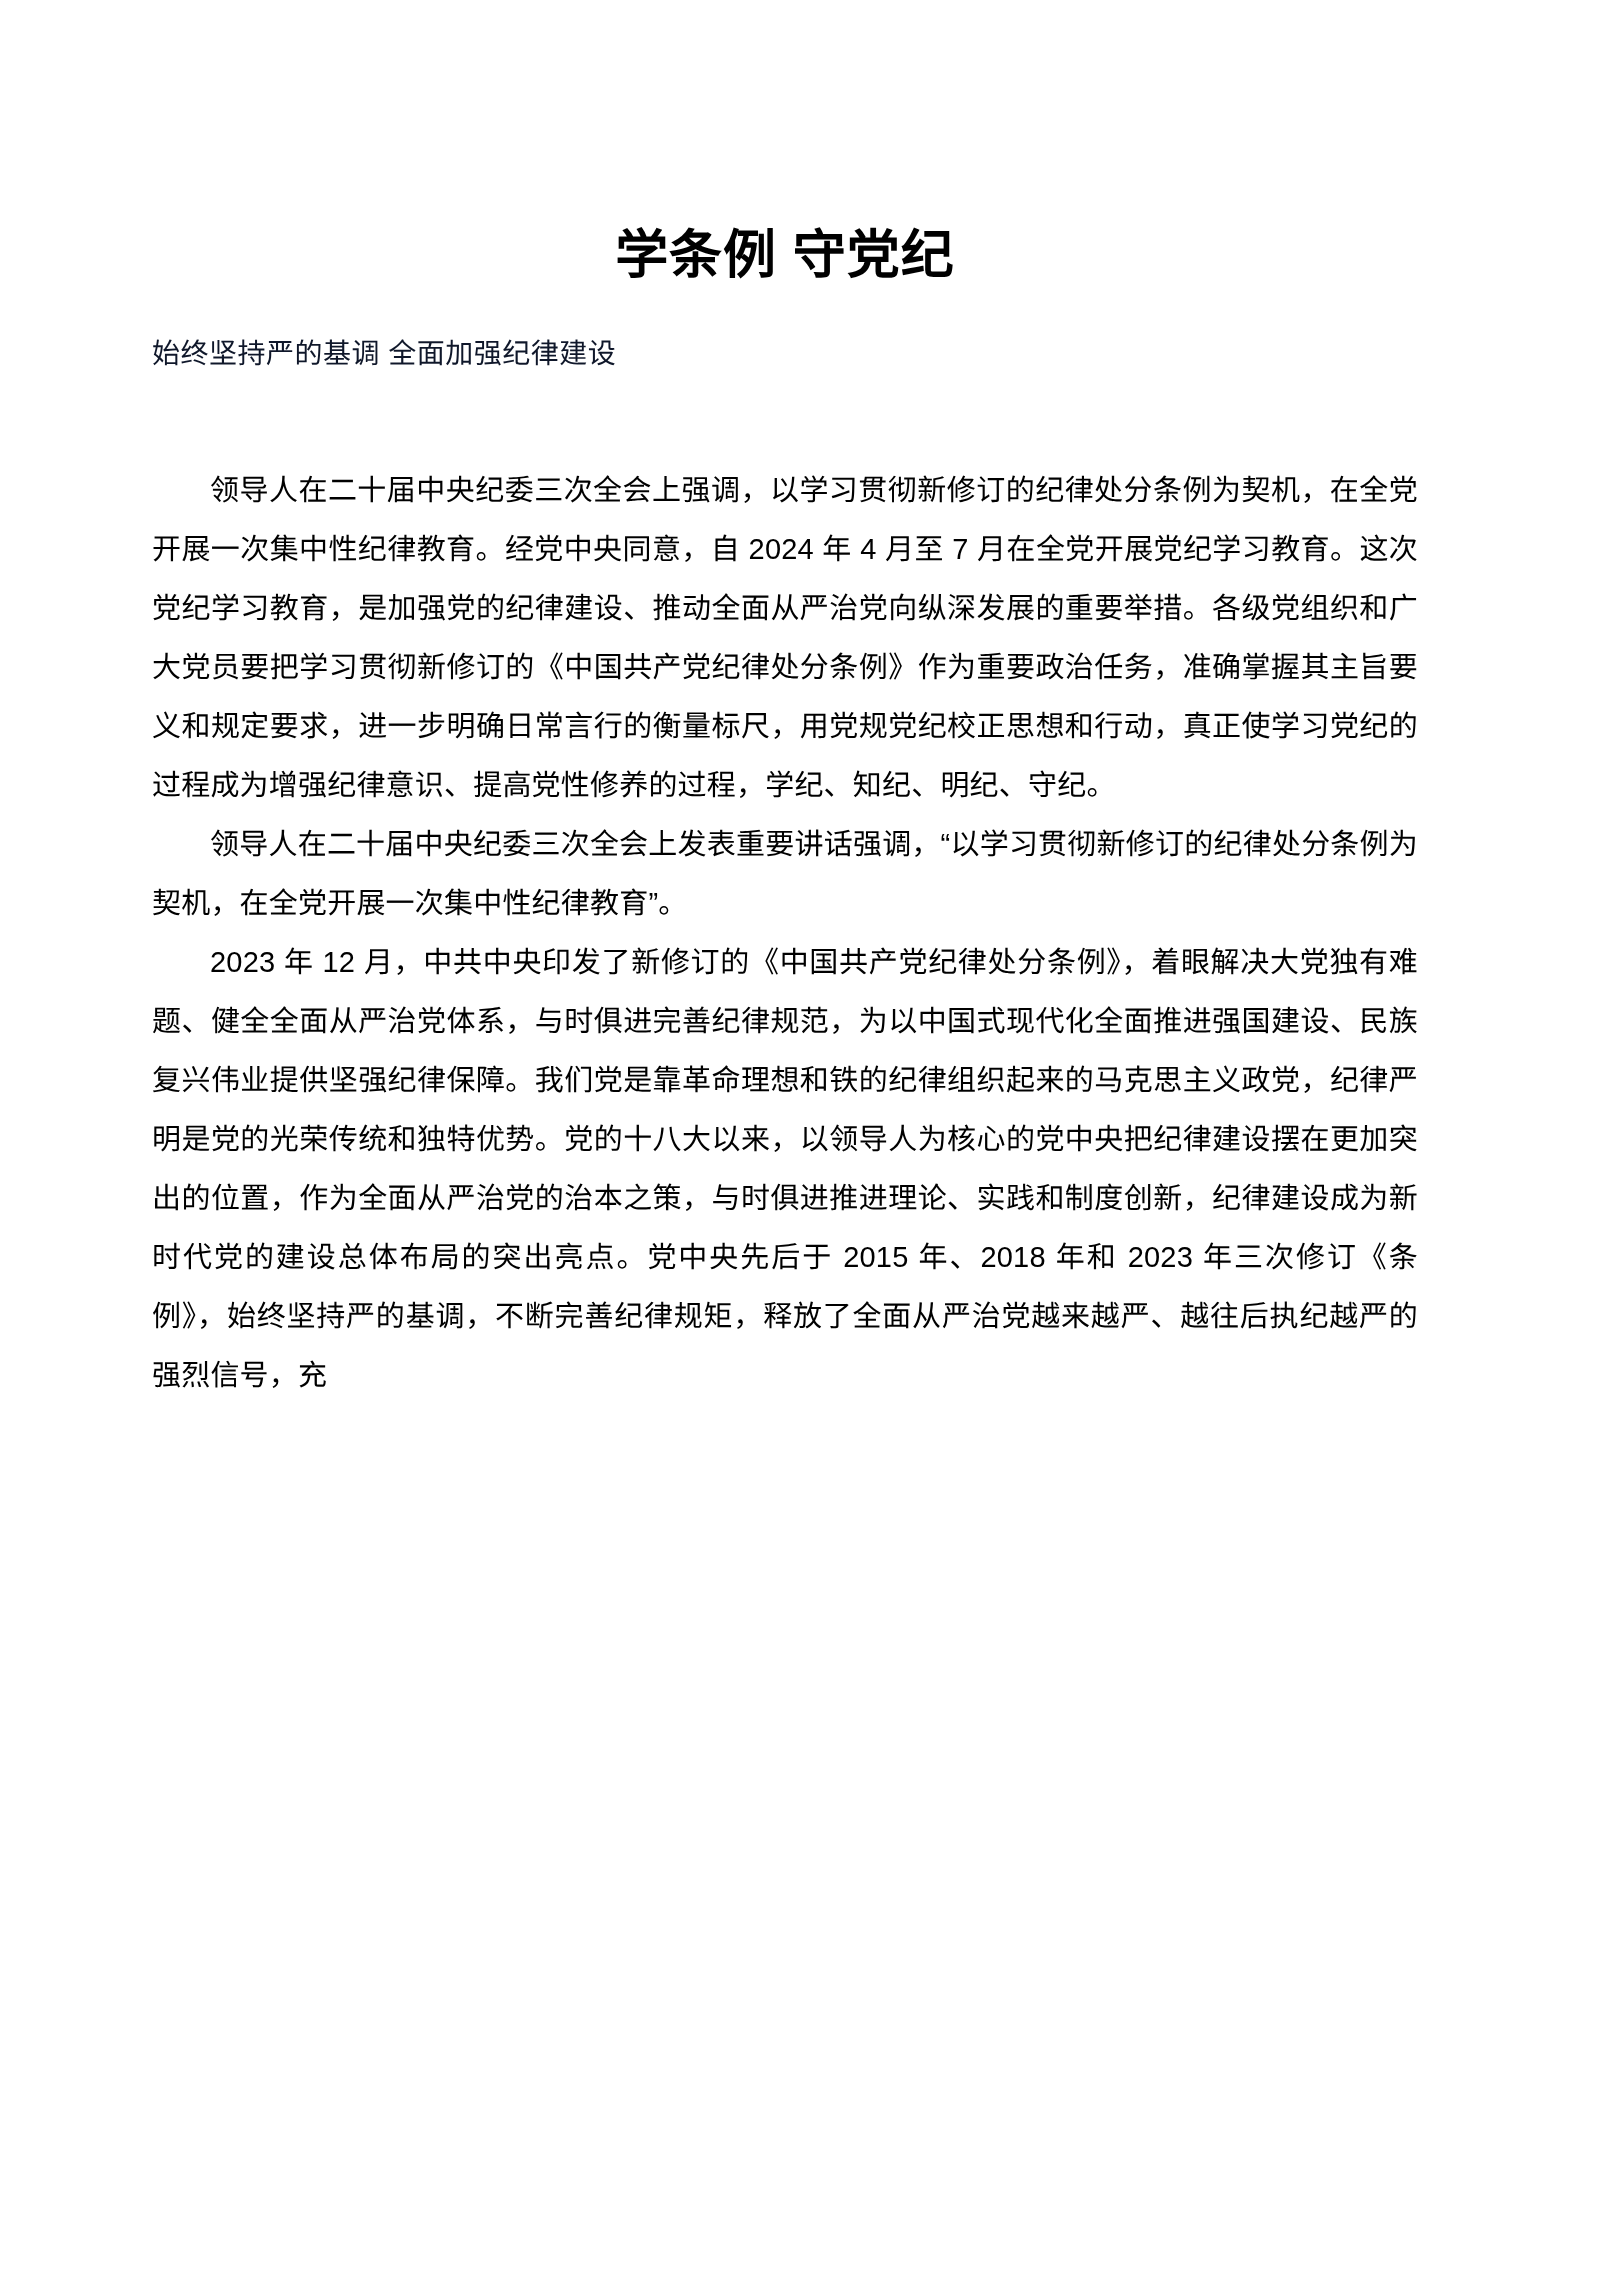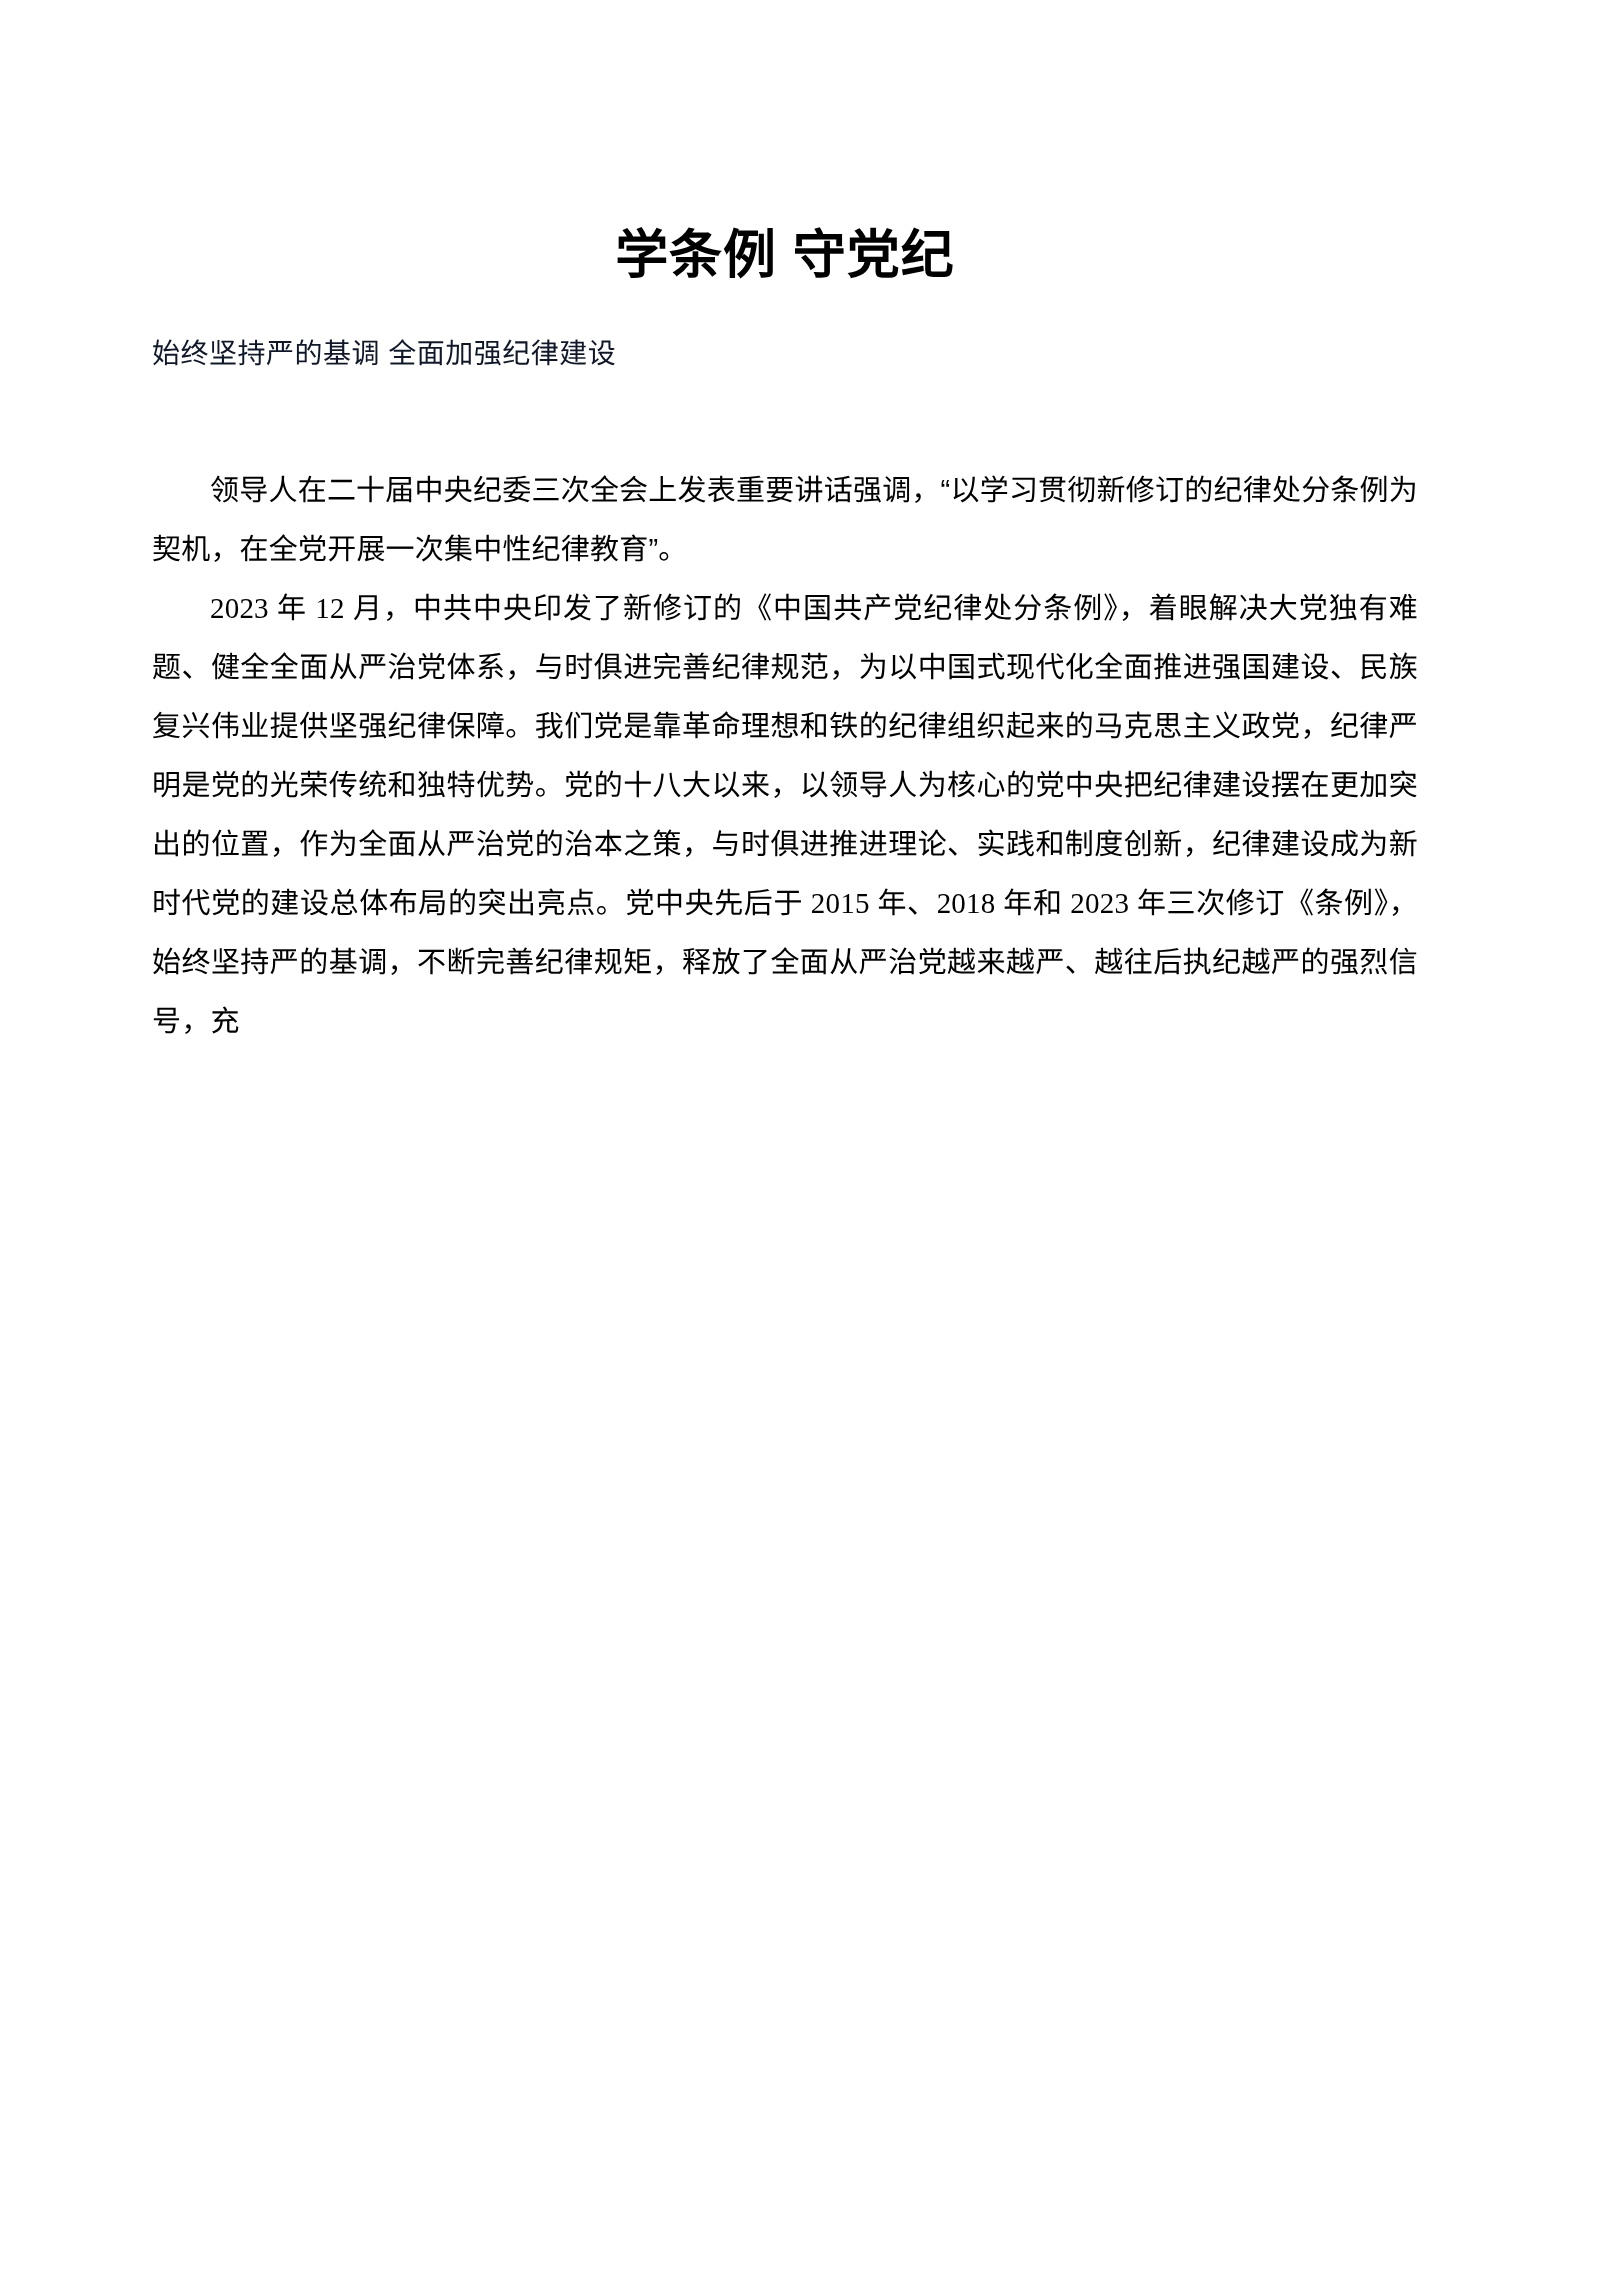--- a/index.html
+++ b/index.html
@@ -64,33 +64,33 @@
     line-height: 59px;
     text-align: justify;
     text-justify: inter-ideograph;
     letter-spacing: 0.2px;
     color: #000000;
     word-break: break-all;
   }
 
   p.para + p.para {
     margin-top: 0;
-    font-family: Liberation Serif, serif;
   }
 </style>
 </head>
 <body>
 
 <div class="page">
   <div class="content">
 
     <h1 class="doc-title">学条例 守党纪</h1>
 
     <h2 class="doc-subtitle">始终坚持严的基调 全面加强纪律建设</h2>
 
     <div class="body-block">
+      <p class="para">领导人在二十届中央纪委三次全会上强调，以学习贯彻新修订的纪律处分条例为契机，在全党开展一次集中性纪律教育。经党中央同意，自 2024 年 4 月至 7 月在全党开展党纪学习教育。这次党纪学习教育，是加强党的纪律建设、推动全面从严治党向纵深发展的重要举措。各级党组织和广大党员要把学习贯彻新修订的《中国共产党纪律处分条例》作为重要政治任务，准确掌握其主旨要义和规定要求，进一步明确日常言行的衡量标尺，用党规党纪校正思想和行动，真正使学习党纪的过程成为增强纪律意识、提高党性修养的过程，学纪、知纪、明纪、守纪。</p>
       <p class="para">领导人在二十届中央纪委三次全会上发表重要讲话强调，“以学习贯彻新修订的纪律处分条例为契机，在全党开展一次集中性纪律教育”。</p>
       <p class="para">2023 年 12 月，中共中央印发了新修订的《中国共产党纪律处分条例》，着眼解决大党独有难题、健全全面从严治党体系，与时俱进完善纪律规范，为以中国式现代化全面推进强国建设、民族复兴伟业提供坚强纪律保障。我们党是靠革命理想和铁的纪律组织起来的马克思主义政党，纪律严明是党的光荣传统和独特优势。党的十八大以来，以领导人为核心的党中央把纪律建设摆在更加突出的位置，作为全面从严治党的治本之策，与时俱进推进理论、实践和制度创新，纪律建设成为新时代党的建设总体布局的突出亮点。党中央先后于 2015 年、2018 年和 2023 年三次修订《条例》，始终坚持严的基调，不断完善纪律规矩，释放了全面从严治党越来越严、越往后执纪越严的强烈信号，充</p>
     </div>
 
   </div>
 </div>
 
 
 </body></html>

